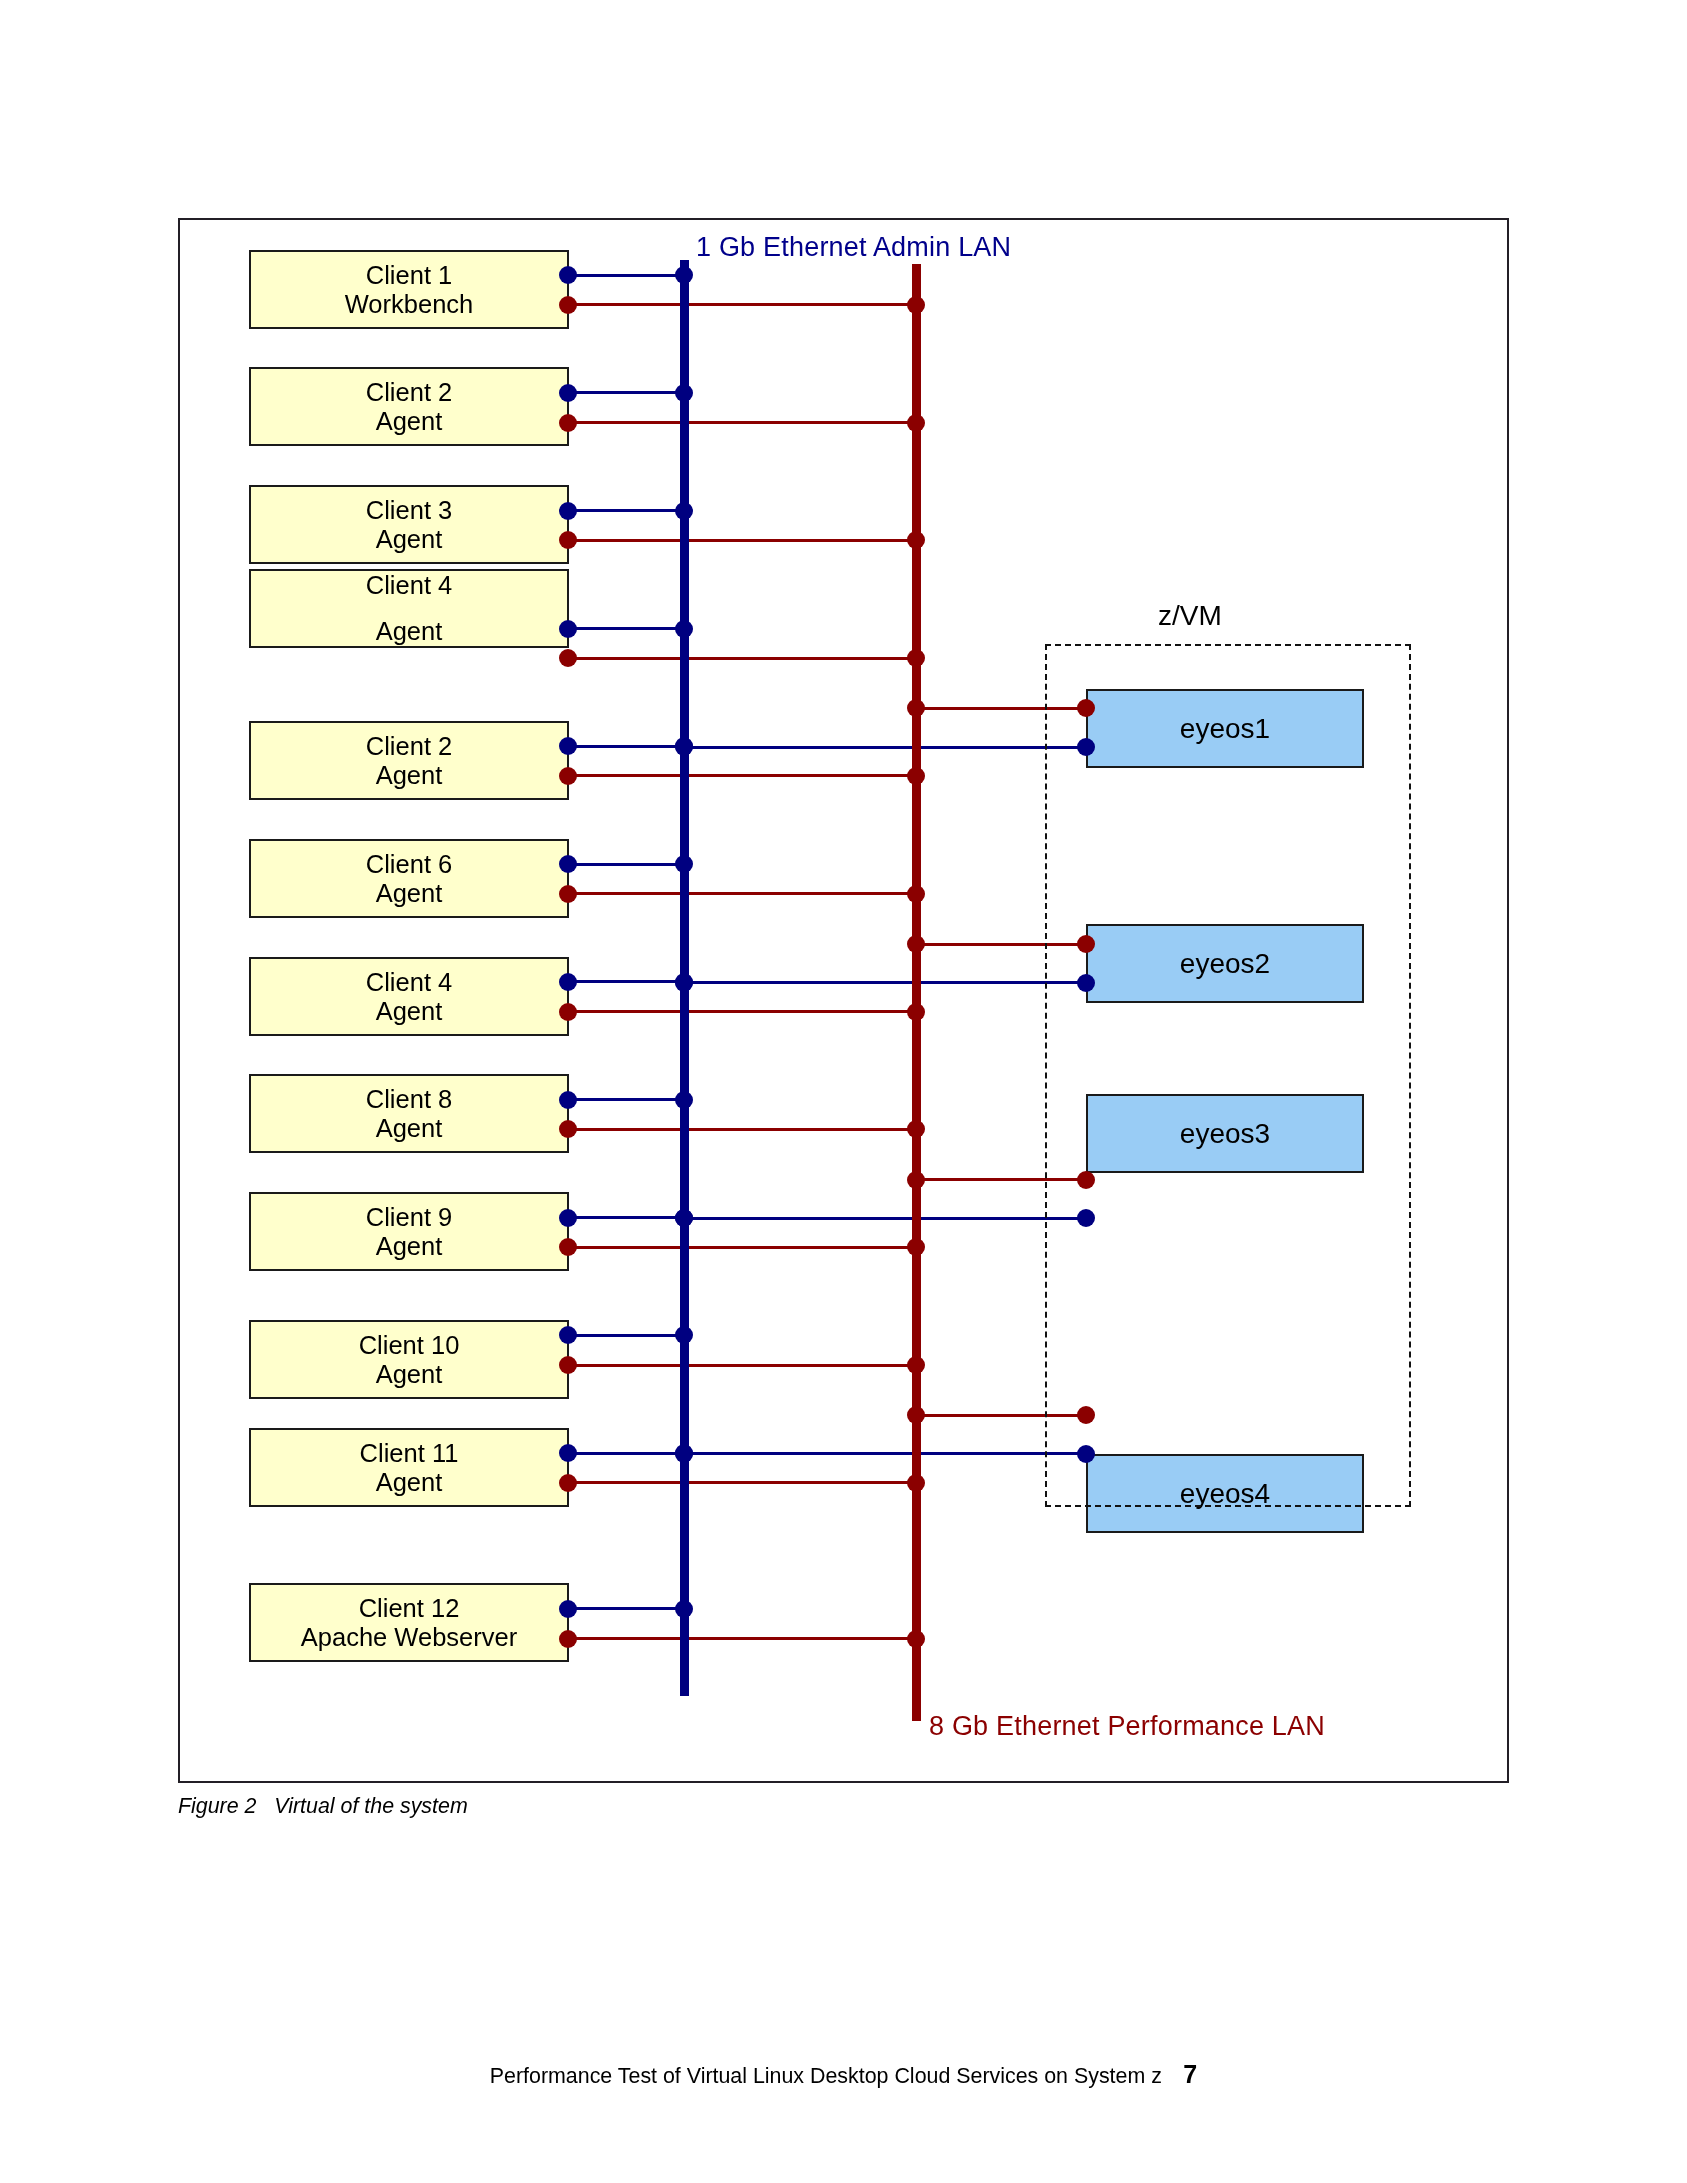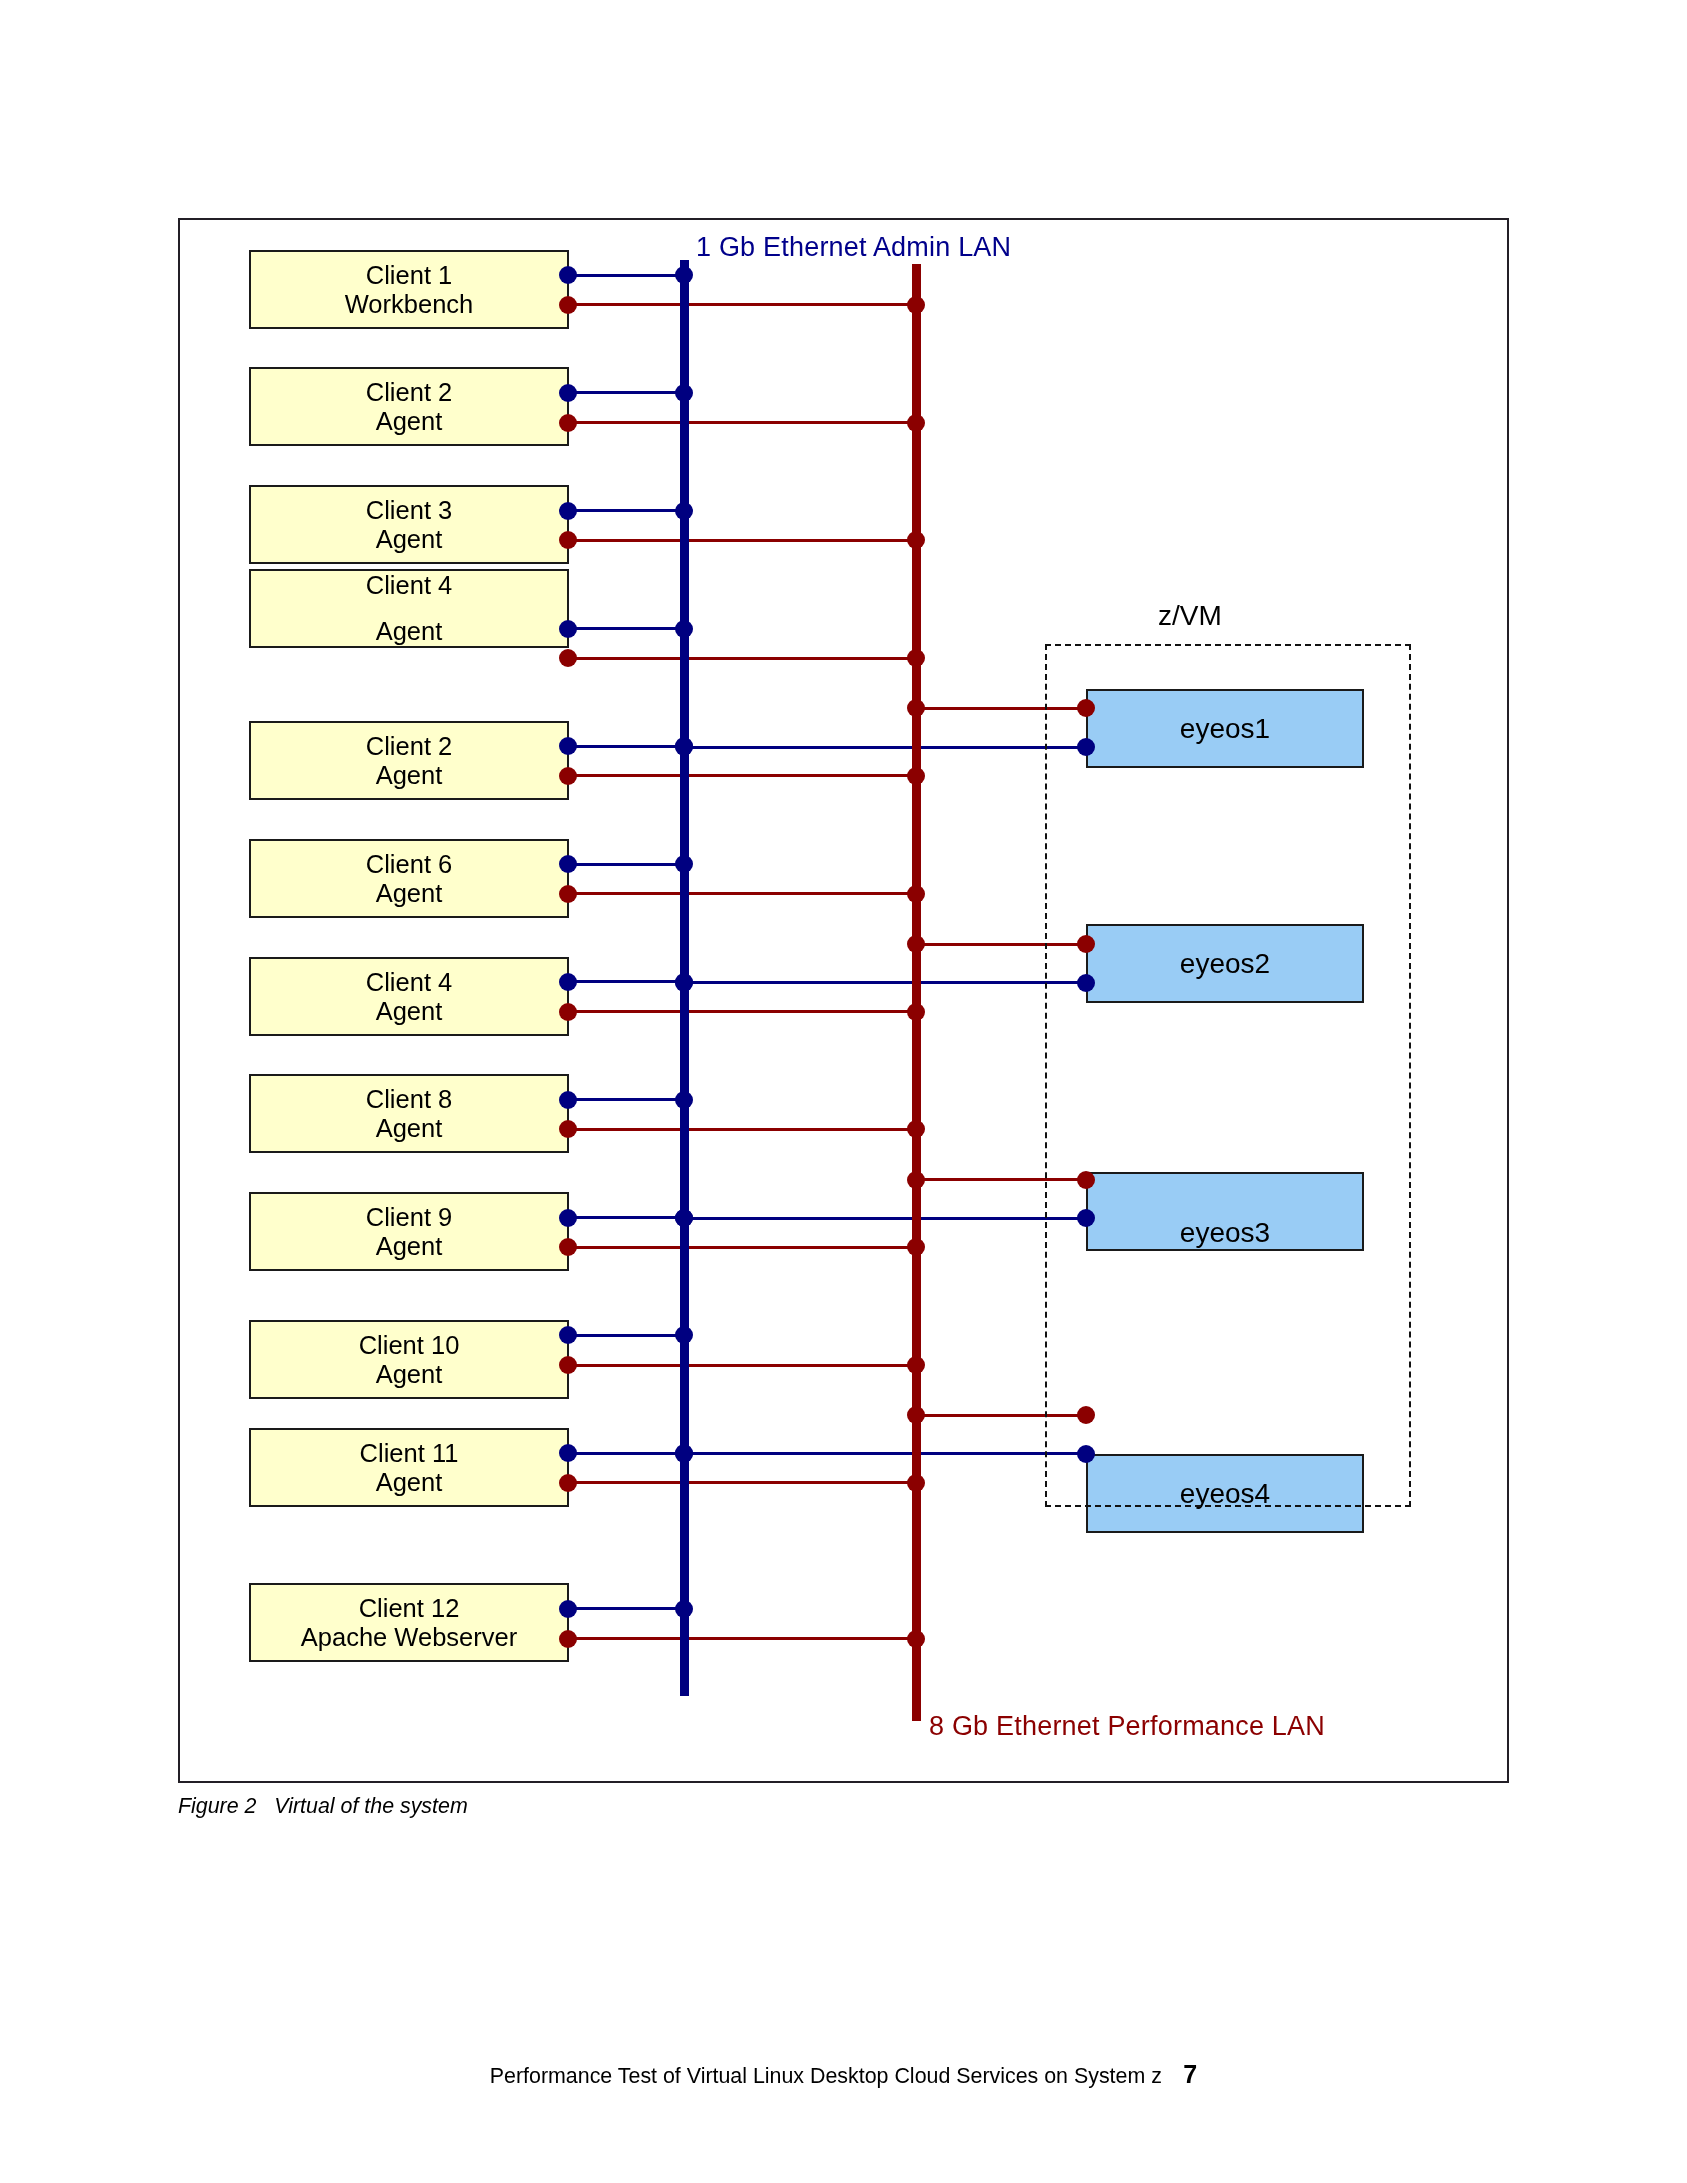--- a/index.html
+++ b/index.html
@@ -235,21 +235,21 @@
     </div>
   </div>
 
 <div id="servers-layer" style="z-index: 6;">
     <div class="eyeos-box" style="top: 689px;">
       <span>eyeos1</span>
     </div>
     <div class="eyeos-box" style="top: 924px;">
       <span>eyeos2</span>
     </div>
-    <div class="eyeos-box" style="top: 1172px; align-items: flex-end;">
+    <div class="eyeos-box" style="top: 1094px;">
       <span>eyeos3</span>
     </div>
     <div class="eyeos-box" style="top: 1454px;">
       <span>eyeos4</span>
     </div>
   </div>
 
 <div id="links-layer" style="z-index: 3;">
     <div class="link admin" style="left: 568px; width: 115px; top: 274px;"></div>
     <div class="dot admin" style="left: 559px; top: 266px; z-index: 7;"></div>

